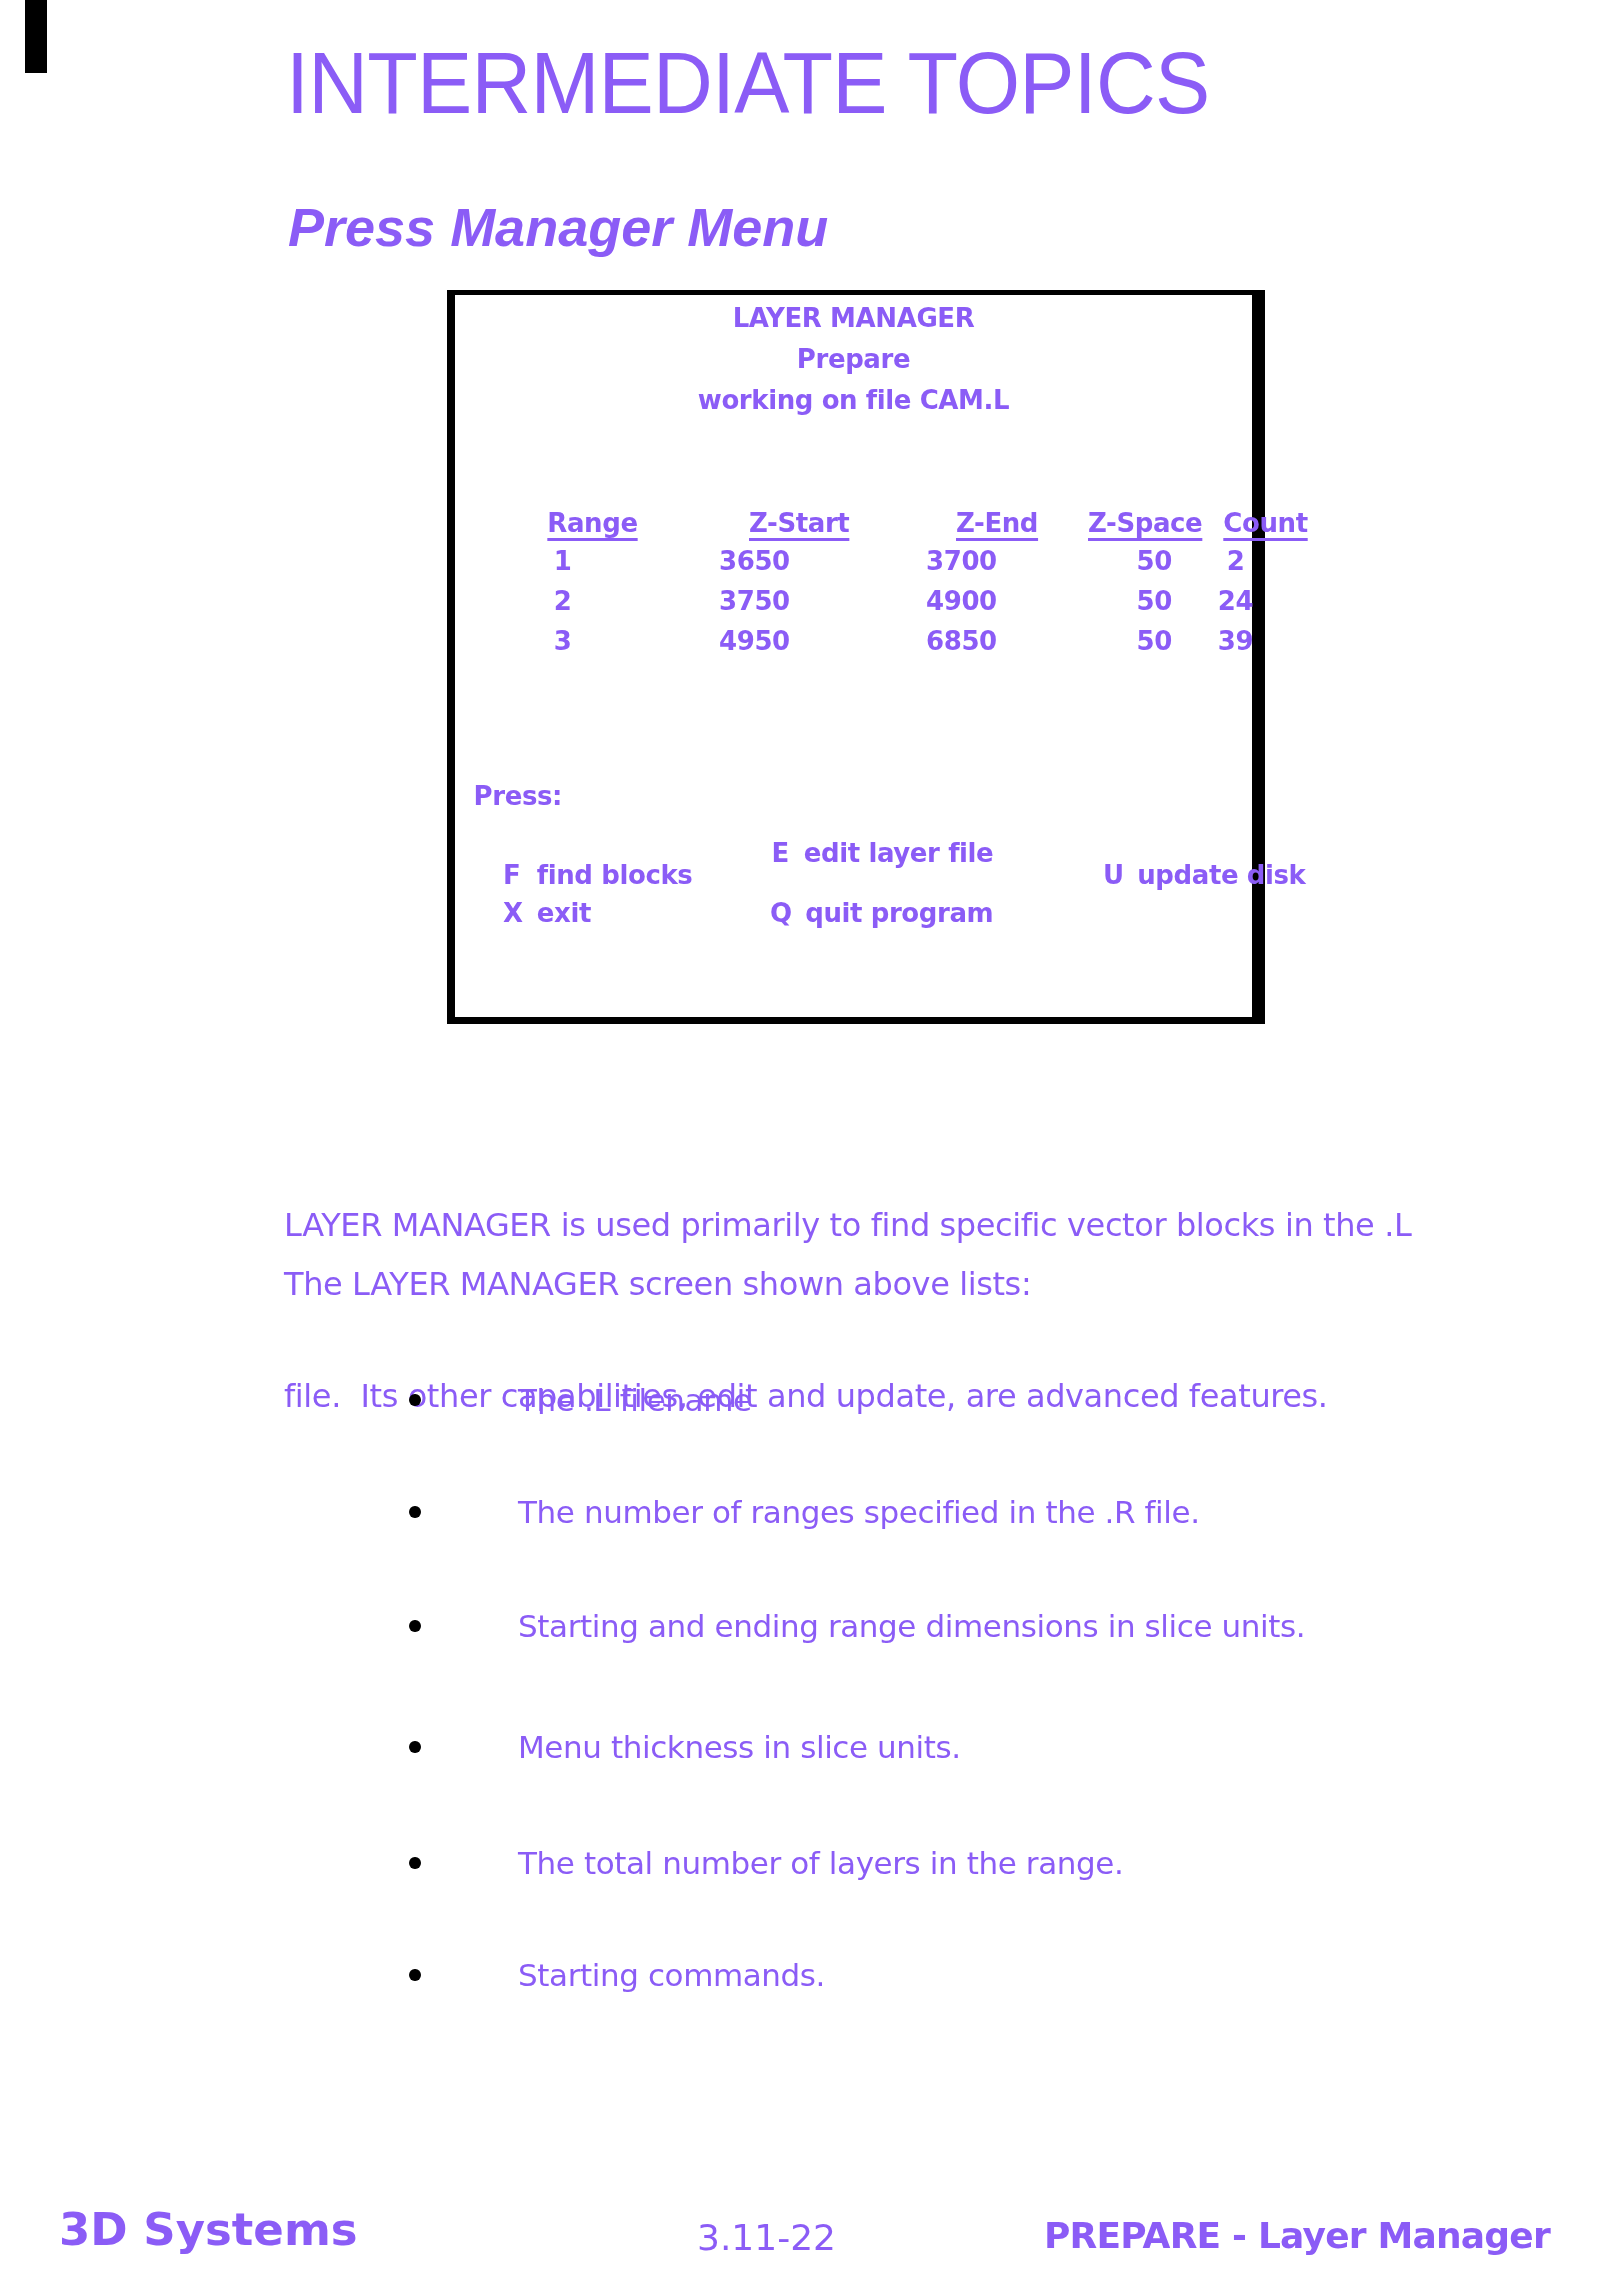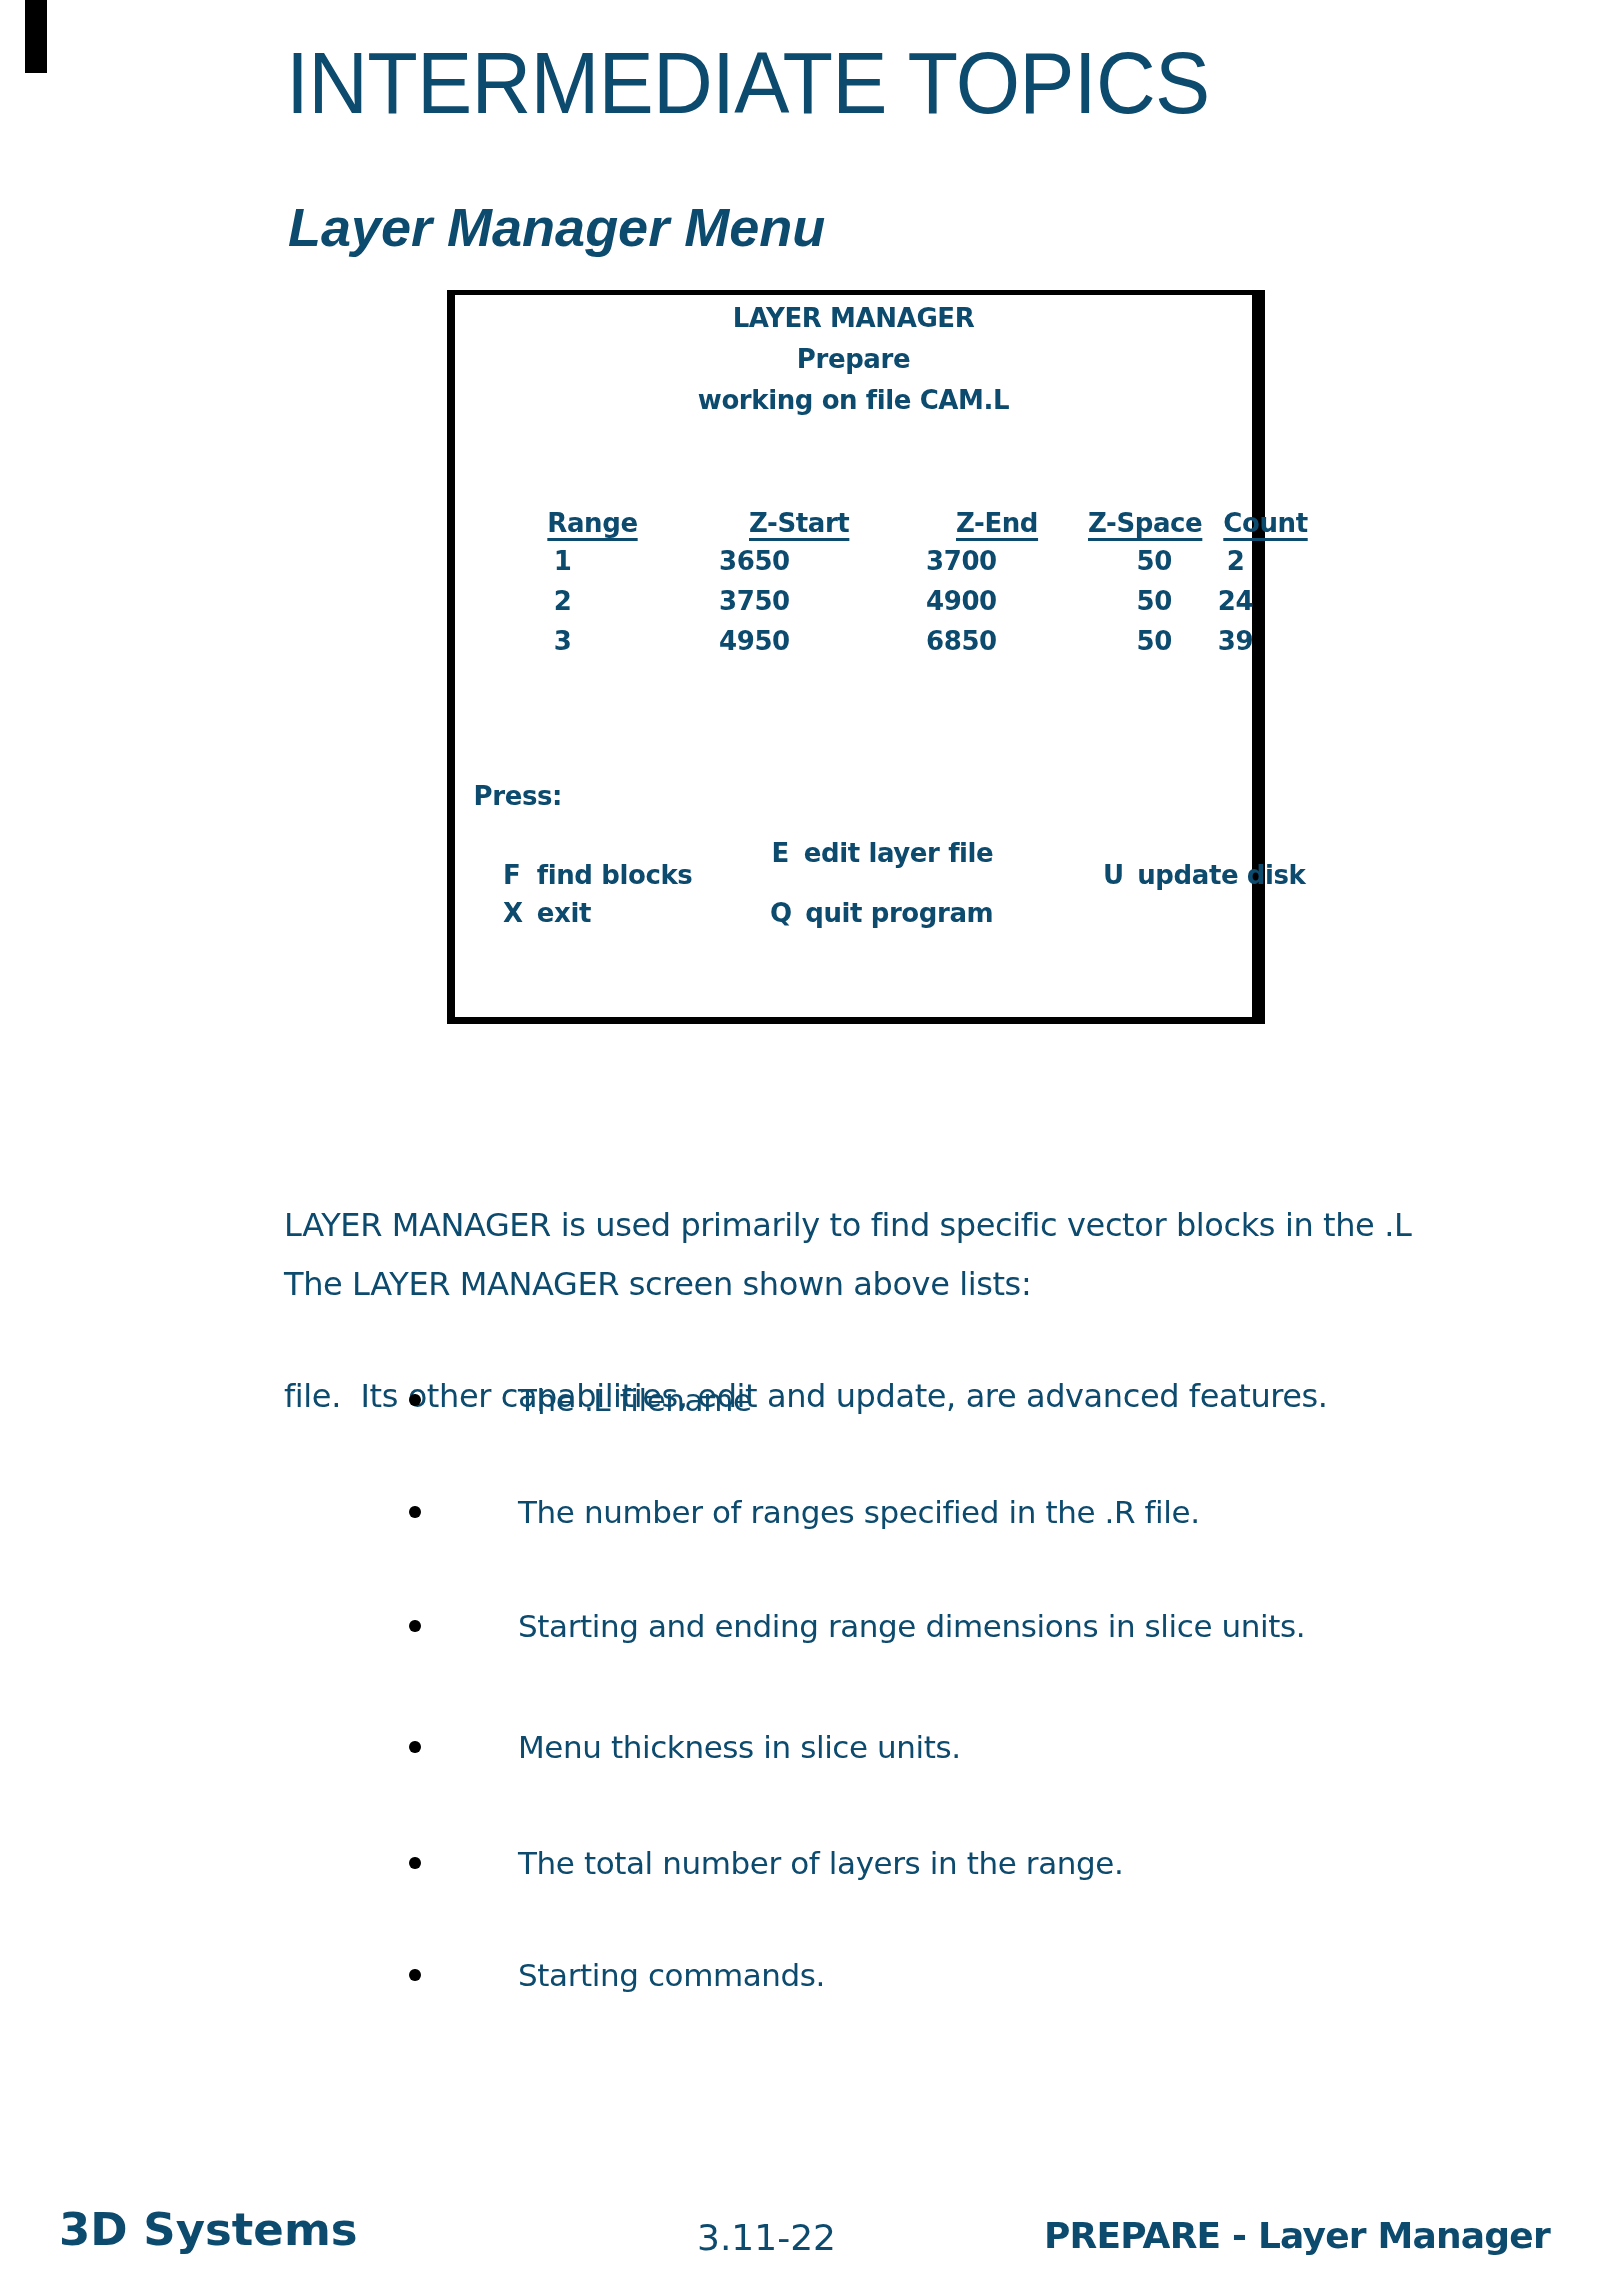--- a/index.html
+++ b/index.html
@@ -1,20 +1,20 @@
 <!DOCTYPE html>
 <html style="font-size:13.5px"><head>
 <meta charset="utf-8">
 <style>
   html,body{margin:0;padding:0;background:#e8e8e8;}
   .page{
     position:relative;
     width:1598px;height:2295px;
     background:#ffffff;
-    color:#0c4a6e;
+    color:#8b5cf6;
     font-family:"DejaVu Sans", sans-serif;
     overflow:hidden;
   }
   .abs{position:absolute;}
   
   .artifact{left:25.4px;top:0;width:22px;height:73px;background:#000;}
   
   .doc-title{
     left:286px;top:39px;
     font-family:"Liberation Sans", sans-serif;
@@ -73,21 +73,21 @@
   .footer-section{left:1044px;top:2218px;font-size:36px;font-weight:700;line-height:1;white-space:nowrap;letter-spacing:-0.8px;}
 </style>
 </head>
 <body>
 
 <div class="page">
 
   <div class="abs artifact"></div>
 
   <div class="abs doc-title">INTERMEDIATE TOPICS</div>
-  <div class="abs doc-subtitle">Layer Manager Menu</div>
+  <div class="abs doc-subtitle">Press Manager Menu</div>
 
   <div class="abs screen">
 
     <div class="abs screen-header">
       <div>LAYER MANAGER</div>
       <div>Prepare</div>
       <div>working on file CAM.L</div>
     </div>
 
     <div class="abs trow thead" style="top:211px">

